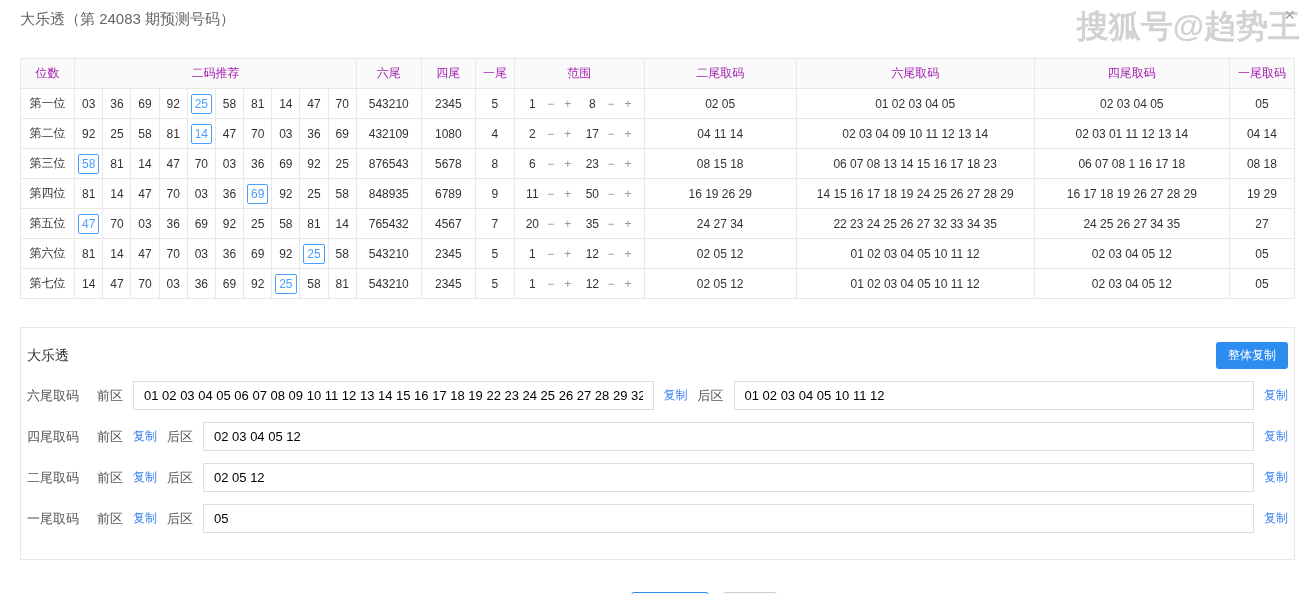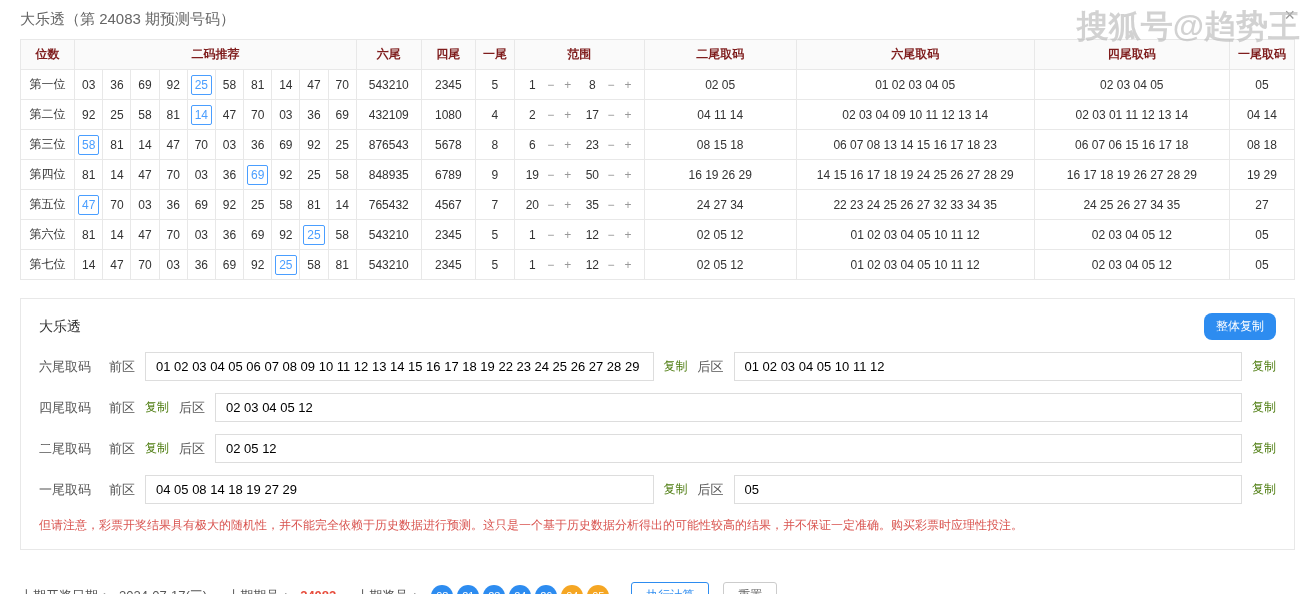--- a/index.html
+++ b/index.html
@@ -1,40 +1,40 @@
 <!DOCTYPE html>
 <html><head>
 <meta charset="utf-8">
 <style>
 *{box-sizing:border-box;margin:0;padding:0}
 body{font-family:"Microsoft YaHei",Arial,sans-serif;font-size:13px;color:#333;background:#fff;padding:10px 20px;width:1315px}
-.title{font-size:15px;color:#666;margin-bottom:10px;position:relative}
+.title{font-size:15px;color:#666;margin-bottom:29px;position:relative}
 .close-x{position:absolute;right:0;top:-5px;font-size:18px;color:#999;cursor:pointer}
 .watermark{position:absolute;top:5px;right:15px;font-size:32px;font-weight:bold;color:rgba(180,180,180,.6);pointer-events:none;z-index:100}
 table{border-collapse:collapse;width:100%;table-layout:fixed}
 th,td{border:1px solid #e8e8e8;padding:6px 2px;text-align:center;font-size:12px;white-space:nowrap;overflow:hidden}
-th{background:#fafafa;font-weight:700;color:#7f1d1d}
+th{background:#fafafa;font-weight:400;color:#a21caf}
 .num-cell{width:26px;padding:4px 1px}
 .num-box{display:inline-block;min-width:20px;padding:2px 3px;border-radius:2px}
 .num-sel{border:1px solid #4a9eff;color:#4a9eff}
 .range-cell{padding:4px 6px}
 .stepper{display:inline-flex;align-items:center;gap:4px}
 .stepper span{min-width:16px;text-align:center}
 .stepper b{font-weight:normal;color:#999;cursor:pointer;padding:0 3px}
-.panel{border:1px solid #e8e8e8;margin-top:18px;padding:14px 18px}
+.panel{border:1px solid #e8e8e8;margin-top:28px;padding:14px 6px}
 .panel-hd{display:flex;justify-content:space-between;align-items:center;margin-bottom:12px}
 .panel-hd h3{font-size:14px;font-weight:500}
-.btn-blue{background:#2d8cf0;color:#fff;border:none;padding:5px 12px;border-radius:8px;font-size:12px;cursor:pointer}
+.btn-blue{background:#2d8cf0;color:#fff;border:none;padding:5px 12px;border-radius:3px;font-size:12px;cursor:pointer}
 .row{display:flex;align-items:center;gap:10px;margin-bottom:12px}
 .row-lbl{width:60px;color:#555}
 .area-lbl{color:#555}
 .row input{flex:1;border:1px solid #ddd;padding:6px 10px;font-size:13px;min-width:0}
 .front-in{flex:3}
 .back-in{flex:1}
-.lnk{color:#4d7c0f;cursor:pointer;font-size:12px}
+.lnk{color:#3b82f6;cursor:pointer;font-size:12px}
 .warn{color:#d9534f;font-size:12px;margin-top:8px;line-height:1.6}
 .footer{margin-top:20px;padding:12px 0;display:flex;align-items:center;gap:8px;font-size:13px;color:#555}
 .footer .period{color:#e74c3c;font-weight:bold}
 .ball{display:inline-flex;width:22px;height:22px;border-radius:50%;color:#fff;align-items:center;justify-content:center;font-size:11px;margin:0 2px}
 .ball-b{background:#2d8cf0}
 .ball-y{background:#f5a623}
 .btn-outline{border:1px solid #2d8cf0;color:#2d8cf0;background:#fff;padding:4px 14px;border-radius:3px;font-size:12px;cursor:pointer;margin-left:12px}
 .btn-gray{border:1px solid #ccc;color:#666;background:#fff;padding:4px 14px;border-radius:3px;font-size:12px;cursor:pointer;margin-left:6px}
 .col-pos{width:50px}.col-tail6{width:60px}.col-tail4{width:50px}.col-tail1{width:36px}
 .col-range{width:120px}.col-r2{width:140px}.col-r6{width:220px}.col-r4{width:180px}.col-r1{width:60px}
@@ -163,40 +163,40 @@
             <span>6</span>
             <b>−</b>
             <b>+</b>
           </span>&nbsp;&nbsp;&nbsp;<span class="stepper">
             <span>23</span>
             <b>−</b>
             <b>+</b>
           </span></td>
         <td>08 15 18</td>
         <td>06 07 08 13 14 15 16 17 18 23</td>
-        <td>06 07 06 15 16 17 18</td>
+        <td>06 07 08 1 16 17 18</td>
         <td>08 18</td>
       </tr>
       <tr>
         <td>第四位</td>
         <td class="num-cell"><span class="num-box">81</span></td>
         <td class="num-cell"><span class="num-box">14</span></td>
         <td class="num-cell"><span class="num-box">47</span></td>
         <td class="num-cell"><span class="num-box">70</span></td>
         <td class="num-cell"><span class="num-box">03</span></td>
         <td class="num-cell"><span class="num-box">36</span></td>
         <td class="num-cell"><span class="num-box num-sel">69</span></td>
         <td class="num-cell"><span class="num-box">92</span></td>
         <td class="num-cell"><span class="num-box">25</span></td>
         <td class="num-cell"><span class="num-box">58</span></td>
         <td>848935</td>
         <td>6789</td>
         <td>9</td>
         <td class="range-cell"><span class="stepper">
-            <span>19</span>
+            <span>11</span>
             <b>−</b>
             <b>+</b>
           </span>&nbsp;&nbsp;&nbsp;<span class="stepper">
             <span>50</span>
             <b>−</b>
             <b>+</b>
           </span></td>
         <td>16 19 26 29</td>
         <td>14 15 16 17 18 19 24 25 26 27 28 29</td>
         <td>16 17 18 19 26 27 28 29</td>
@@ -319,28 +319,26 @@
         <span class="row-lbl">二尾取码</span>
         <span class="area-lbl">前区</span>
         <span class="lnk">复制</span>
         <span class="area-lbl">后区</span>
         <input class="back-in" value="02 05 12" style="">
         <span class="lnk">复制</span>
       </div>
       <div class="row">
         <span class="row-lbl">一尾取码</span>
         <span class="area-lbl">前区</span>
-        <input class="front-in" value="04 05 08 14 18 19 27 29" style="">
         <span class="lnk">复制</span>
         <span class="area-lbl">后区</span>
         <input class="back-in" value="05" style="">
         <span class="lnk">复制</span>
       </div>
     </div>
-  <div class="warn">但请注意，彩票开奖结果具有极大的随机性，并不能完全依赖于历史数据进行预测。这只是一个基于历史数据分析得出的可能性较高的结果，并不保证一定准确。购买彩票时应理性投注。</div>
 </div>
 
 <div class="footer">
   <span>上期开奖日期：</span>
   <span>2024-07-17(三)</span>
   <span style="margin-left:12px">上期期号：</span>
   <span class="period">24082</span>
   <span style="margin-left:12px">上期奖号：</span>
   <span id="balls"><span class="ball ball-b">08</span><span class="ball ball-b">21</span><span class="ball ball-b">23</span><span class="ball ball-b">24</span><span class="ball ball-b">26</span><span class="ball ball-y">04</span><span class="ball ball-y">05</span></span>
   <button class="btn-outline">执行计算</button>

